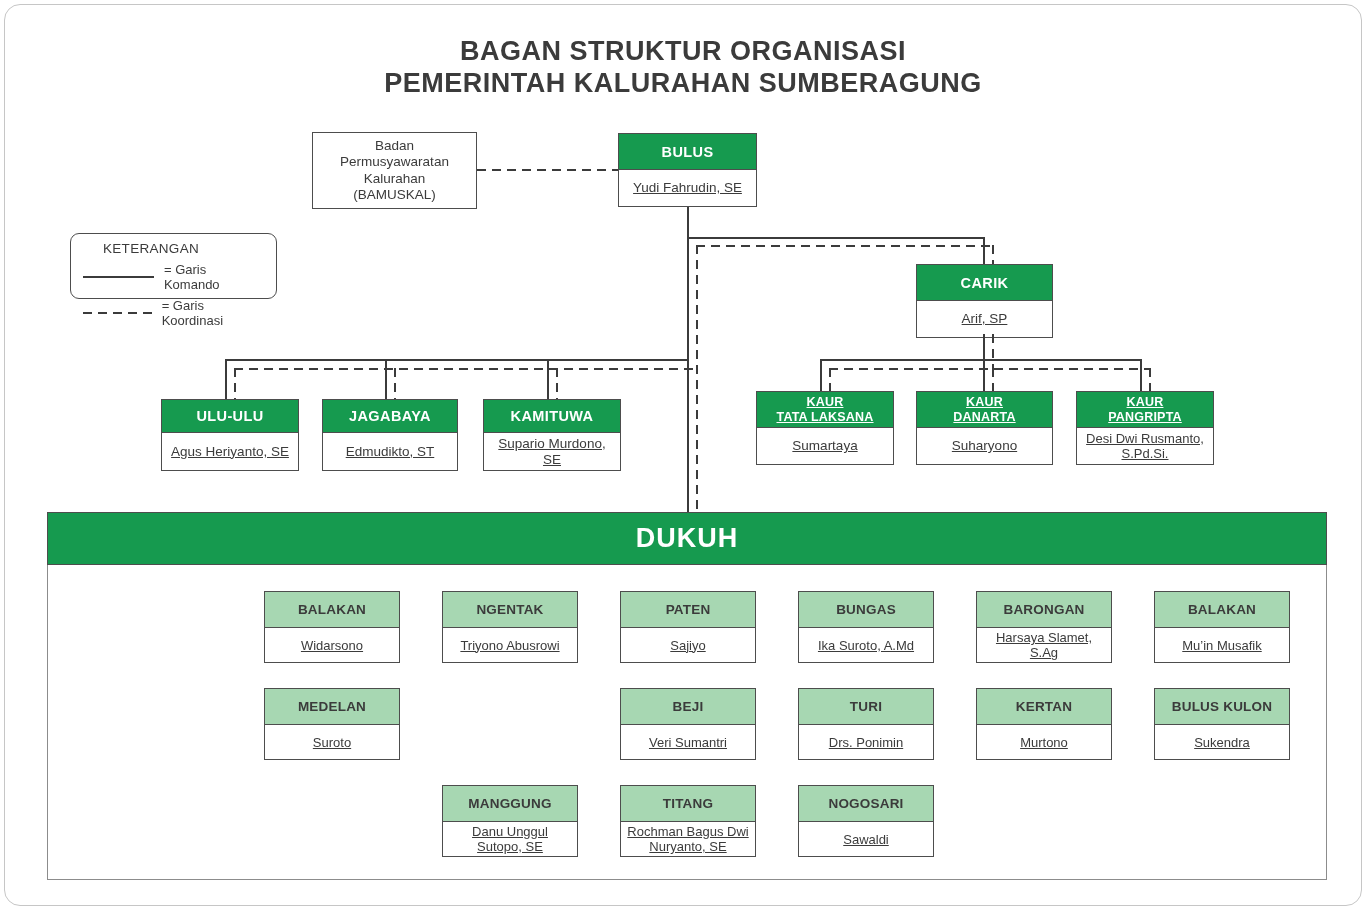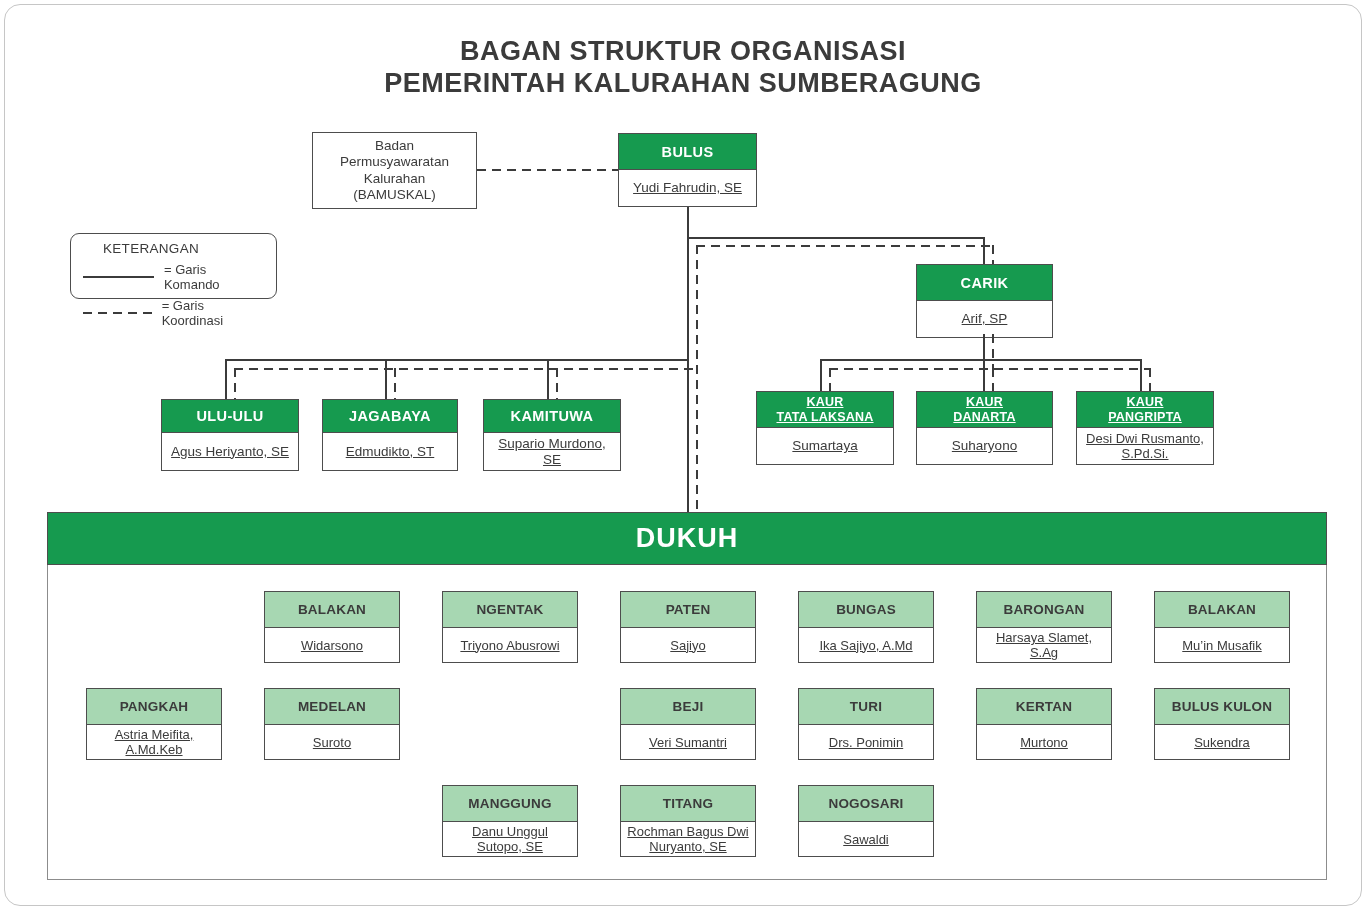--- a/index.html
+++ b/index.html
@@ -177,35 +177,31 @@
   <div class="dukuh-box" style="left:437px;top:586px">
     <div class="dukuh-head">NGENTAK</div>
     <div class="box-name">Triyono Abusrowi</div>
   </div>
   <div class="dukuh-box" style="left:615px;top:586px">
     <div class="dukuh-head">PATEN</div>
     <div class="box-name">Sajiyo</div>
   </div>
   <div class="dukuh-box" style="left:793px;top:586px">
     <div class="dukuh-head">BUNGAS</div>
-    <div class="box-name">Ika Sajiyo, A.Md</div>
+    <div class="box-name">Ika Suroto, A.Md</div>
   </div>
   <div class="dukuh-box" style="left:971px;top:586px">
     <div class="dukuh-head">BARONGAN</div>
     <div class="box-name">Harsaya Slamet, S.Ag</div>
   </div>
   <div class="dukuh-box" style="left:1149px;top:586px">
     <div class="dukuh-head">BALAKAN</div>
     <div class="box-name">Mu’in Musafik</div>
   </div>
 
-  <div class="dukuh-box" style="left:81px;top:683px">
-    <div class="dukuh-head">PANGKAH</div>
-    <div class="box-name">Astria Meifita, A.Md.Keb</div>
-  </div>
   <div class="dukuh-box" style="left:259px;top:683px">
     <div class="dukuh-head">MEDELAN</div>
     <div class="box-name">Suroto</div>
   </div>
   <div class="dukuh-box" style="left:615px;top:683px">
     <div class="dukuh-head">BEJI</div>
     <div class="box-name">Veri Sumantri</div>
   </div>
   <div class="dukuh-box" style="left:793px;top:683px">
     <div class="dukuh-head">TURI</div>

